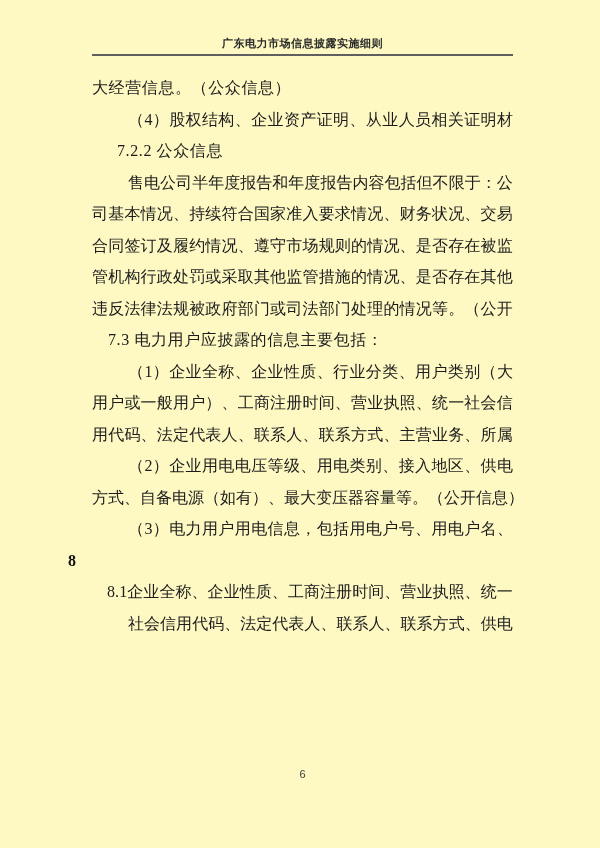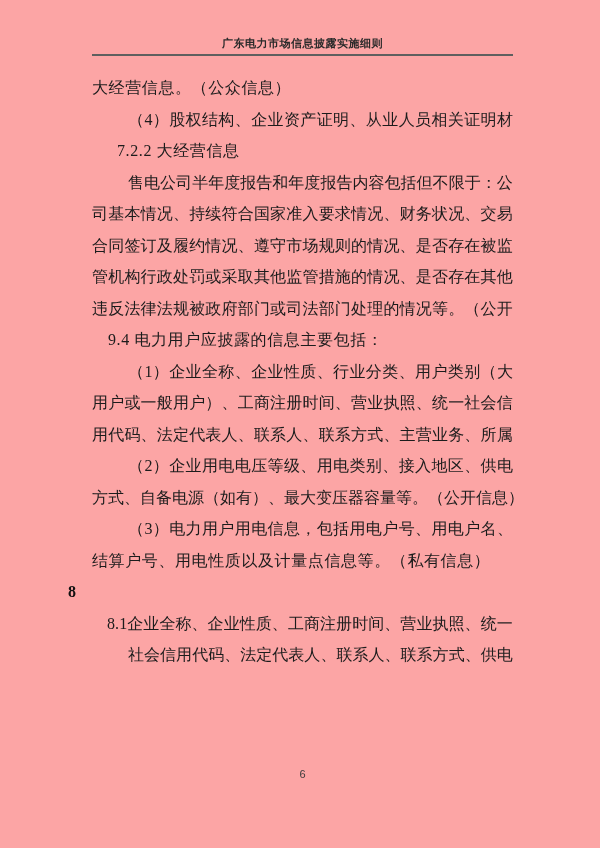--- a/index.html
+++ b/index.html
@@ -4,21 +4,21 @@
 <style>
   html, body {
     margin: 0;
     padding: 0;
     background: #ffffff;
   }
   .page {
     position: relative;
     width: 600px;
     height: 848px;
-    background: #fca5a5;
+    background: #fef9c3;
     overflow: hidden;
     font-family: "Liberation Serif", "DejaVu Serif", serif;
     color: #1c1c1c;
   }
   .running-header {
     position: absolute;
     left: 92px;
     width: 421px;
     top: 36px;
     text-align: center;
@@ -109,21 +109,21 @@
         <span>从</span>
         <span>业</span>
         <span>人</span>
         <span>员</span>
         <span>相</span>
         <span>关</span>
         <span>证</span>
         <span>明</span>
         <span>材</span>
       </div>
-      <div class="line" style="padding-left: 25px;">7.2.2 大经营信息</div>
+      <div class="line" style="padding-left: 25px;">7.2.2 公众信息</div>
       <div class="line fill" style="padding-left: 36px;">
         <span>售</span>
         <span>电</span>
         <span>公</span>
         <span>司</span>
         <span>半</span>
         <span>年</span>
         <span>度</span>
         <span>报</span>
         <span>告</span>
@@ -248,21 +248,21 @@
         <span>理</span>
         <span>的</span>
         <span>情</span>
         <span>况</span>
         <span>等</span>
         <span>。</span>
         <span>（</span>
         <span>公</span>
         <span>开</span>
       </div>
-      <div class="line" style="padding-left: 16px;">9.4 电力用户应披露的信息主要包括：</div>
+      <div class="line" style="padding-left: 16px;">7.3 电力用户应披露的信息主要包括：</div>
       <div class="line fill" style="padding-left: 36px;">
         <span>（</span>
         <span>1</span>
         <span>）</span>
         <span>企</span>
         <span>业</span>
         <span>全</span>
         <span>称</span>
         <span>、</span>
         <span>企</span>
@@ -412,21 +412,20 @@
         <span>电</span>
         <span>户</span>
         <span>号</span>
         <span>、</span>
         <span>用</span>
         <span>电</span>
         <span>户</span>
         <span>名</span>
         <span>、</span>
       </div>
-      <div class="line">结算户号、用电性质以及计量点信息等。（私有信息）</div>
       <div class="line heading"><span class="marker">8</span></div>
       <div class="line fill" style="padding-left: 15px;">
         <span>8</span>
         <span>.</span>
         <span>1</span>
         <span> </span>
         <span>企</span>
         <span>业</span>
         <span>全</span>
         <span>称</span>

